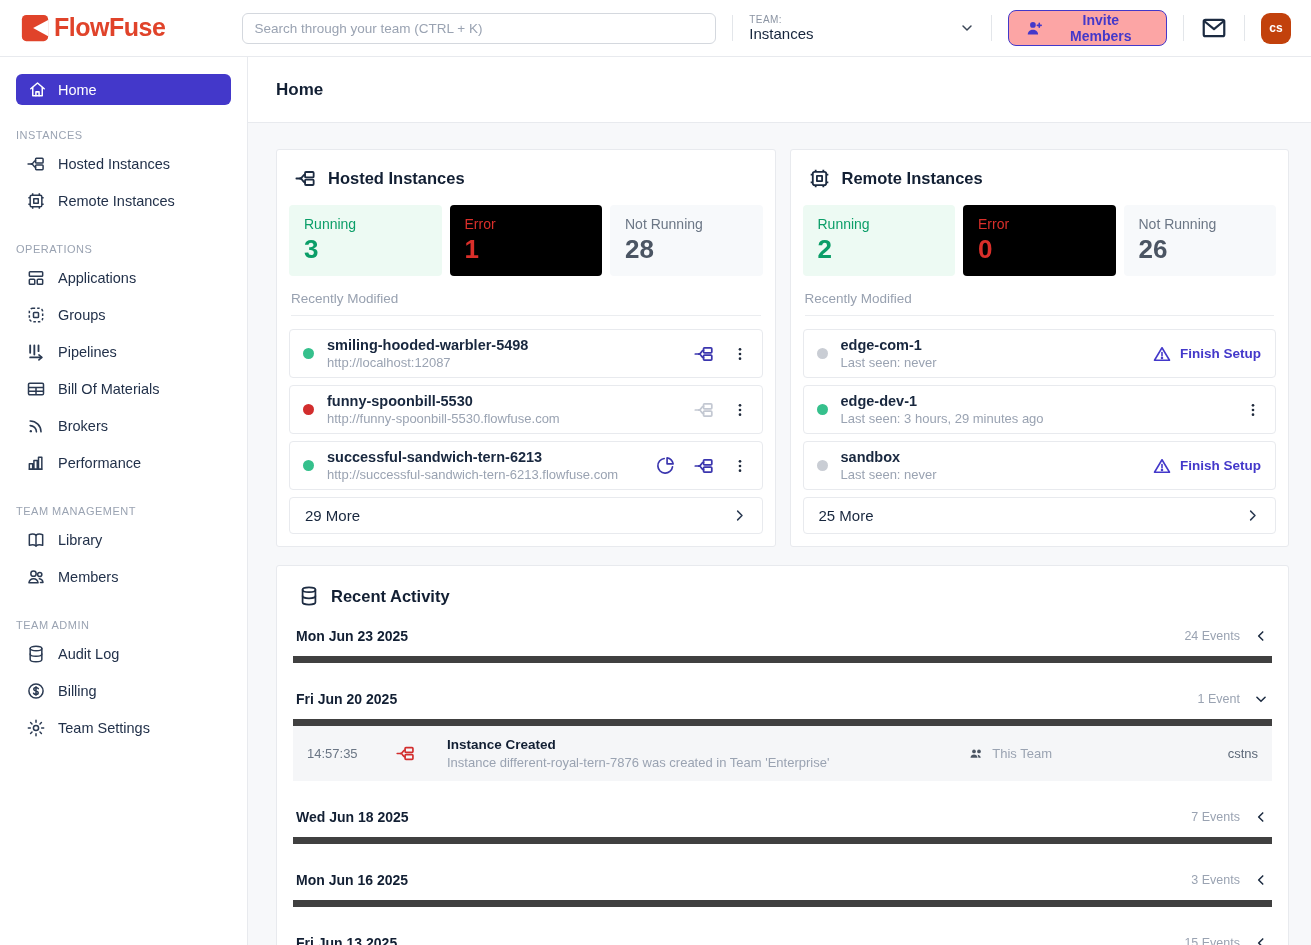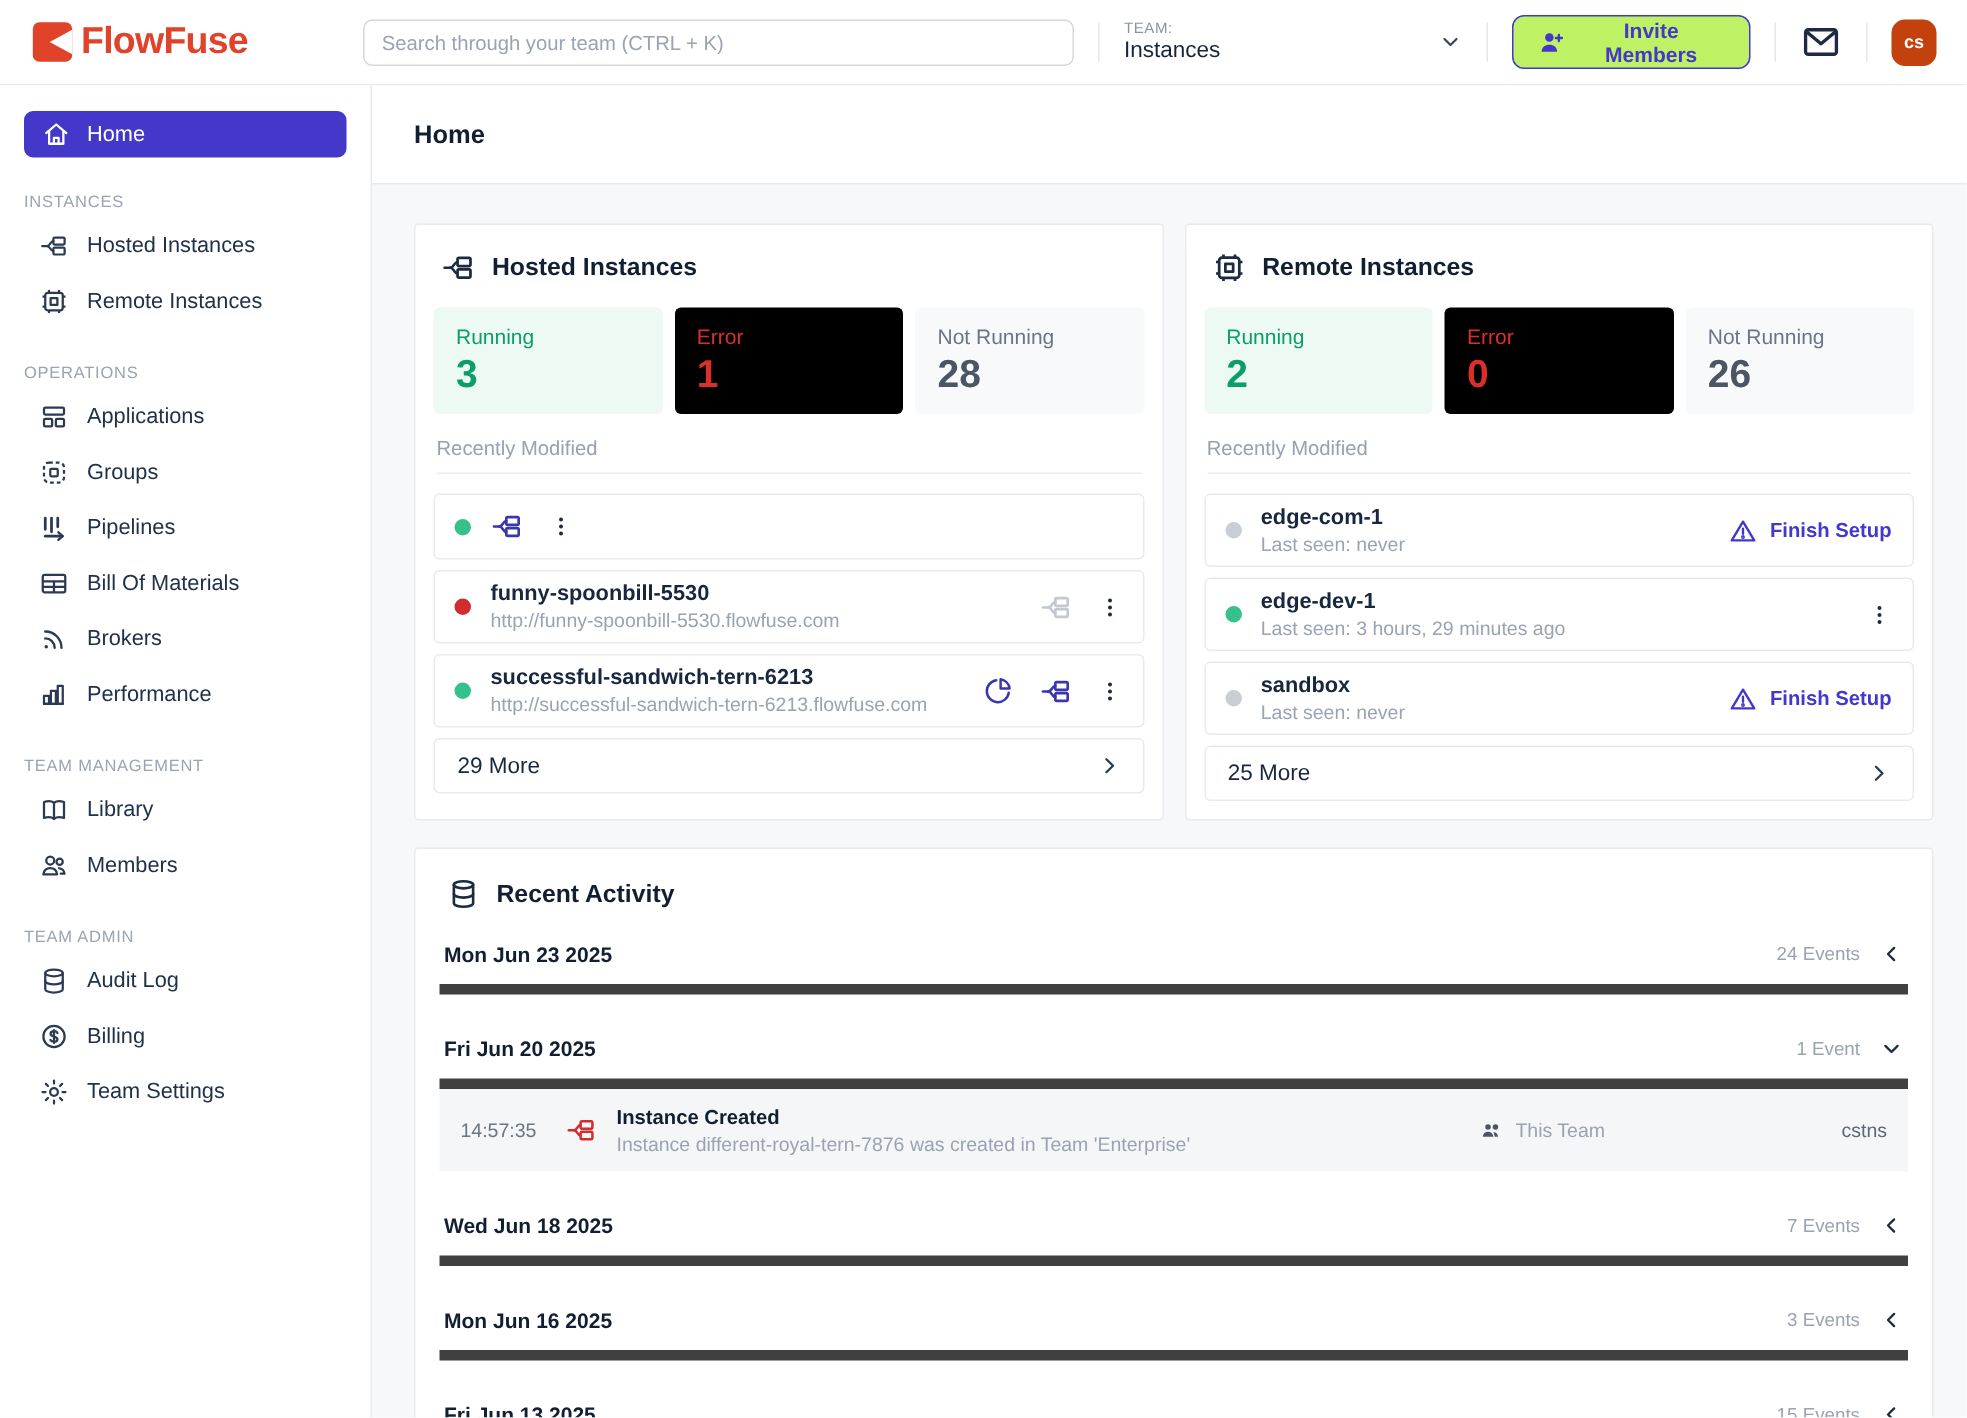--- a/index.html
+++ b/index.html
@@ -14,21 +14,21 @@
   .search-input { width:488px; height:31px; border:1px solid #d4d8de; border-radius:6px;
     padding:0 12px; font-size:13.5px; color:#374151; outline:none; }
   .search-input::placeholder { color:#9aa3b2; }
   .vdiv { width:1px; height:26px; background:#e3e6ea; margin:0 16px; }
   .team-select { display:flex; align-items:center; width:232px; cursor:pointer; }
   .team-texts { display:flex; flex-direction:column; }
   .team-label { font-size:10px; color:#8b94a3; letter-spacing:.4px; }
   .team-value { font-size:15px; color:#16253c; }
   .team-chevron { margin-left:auto; color:#3b4656; display:flex; }
   .invite-btn { display:flex; align-items:center; gap:8px; border:1.5px solid #4338ca;
-    color:#4338ca; background:#bef264; border-radius:8px; height:36px; padding:0 16px;
+    color:#4338ca; background:#fca5a5; border-radius:8px; height:36px; padding:0 16px;
     font-size:14px; font-weight:bold; cursor:pointer; font-family:inherit; }
   .mail-btn { display:flex; align-items:center; justify-content:center; color:#1c2b41;
     background:none; border:none; cursor:pointer; }
   .avatar { width:31px; height:31px; border-radius:9px; background:#c2410c; color:#fff;
     font-size:12px; font-weight:bold; display:flex; align-items:center; justify-content:center;
     cursor:pointer; }
 
   
   .shell { display:flex; height:888px; }
   .sidebar { width:248px; background:#fff; border-right:1px solid #e8eaee;
@@ -86,21 +86,21 @@
   
   .activity-card { padding:14px 16px 6px; }
   .activity-card .card-title { margin-bottom:12px; }
   .group { margin-bottom:19px; }
   .group-head { display:flex; align-items:center; padding:9px 4px 12px 3px;
     border-bottom:7px solid #404040; cursor:pointer; }
   .g-date { font-size:14px; font-weight:bold; color:#121f33; }
   .g-right { margin-left:auto; display:flex; align-items:center; gap:14px; }
   .g-count { font-size:12.5px; color:#9aa3b2; }
   .g-chev { display:flex; color:#1c2b41; }
-  .entry { background:#f5f6f8; display:flex; align-items:center; padding:11px 14px; gap:13px; }
+  .entry { background:#f5f6f8; display:flex; align-items:center; padding:11px 14px; gap:31px; }
   .e-time { font-size:13px; color:#6b7685; width:57px; flex-shrink:0; }
   .e-icon { color:#d22d2d; display:flex; flex-shrink:0; }
   .e-body { flex:1; min-width:0; }
   .e-title { font-size:13.5px; font-weight:bold; color:#121f33; }
   .e-desc { font-size:13px; color:#9aa3b2; margin-top:3px; }
   .e-scope { display:flex; align-items:center; gap:7px; color:#9aa3b2; font-size:13px; }
   .e-scope .scicon { display:flex; color:#4b5563; }
   .e-user { width:175px; text-align:right; font-size:13px; color:#5c6878; }
 
   svg { display:block; }
@@ -337,20 +337,24 @@
             </div>
             <div class="stat neutral">
               <div class="s-label">Not Running</div>
               <div class="s-value">28</div>
             </div>
           </div>
           <div class="recent-label">Recently Modified</div>
           <div class="inst-list">
             <div class="inst-row">
               <span class="dot green"></span>
+              <div class="inst-info">
+                <div class="inst-name">smiling-hooded-warbler-5498</div>
+                <div class="inst-meta">http://localhost:12087</div>
+              </div>
               <div class="inst-actions">
                 <span class="icon-indigo">
                   <svg width="22" height="22" viewBox="0 0 24 24" fill="none" stroke="currentColor" stroke-width="1.9" stroke-linecap="round" stroke-linejoin="round">
                       <path d="M2.5 12h4"></path>
                       <path d="M6.5 12c2.5 0 2.5-4 5-4"></path>
                       <path d="M6.5 12c2.5 0 2.5 4 5 4"></path>
                       <rect x="11.5" y="5.2" width="9" height="5.6" rx="1"></rect>
                       <rect x="11.5" y="13.2" width="9" height="5.6" rx="1"></rect>
                     </svg>
                 </span>

